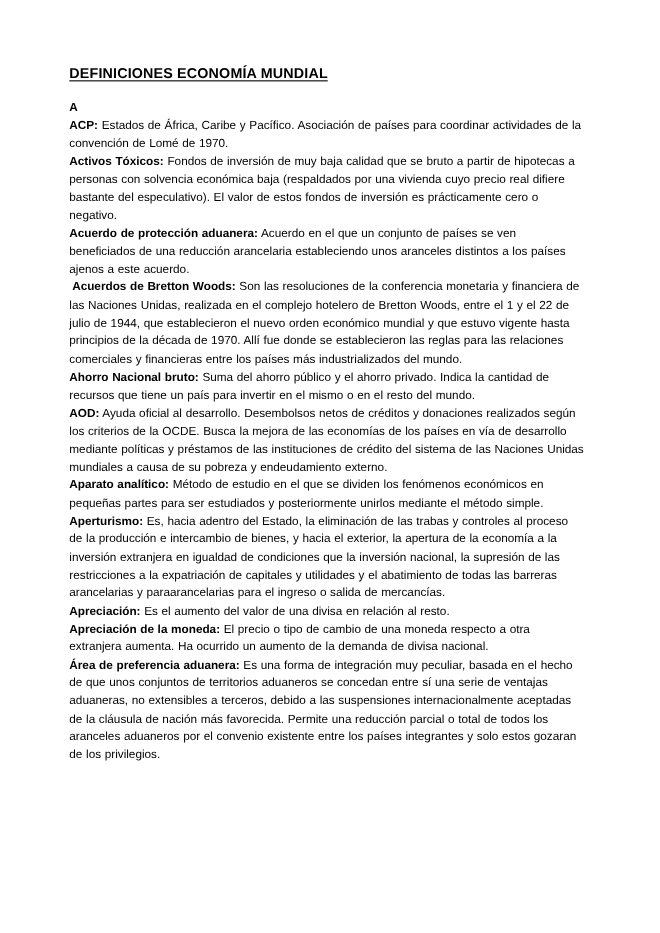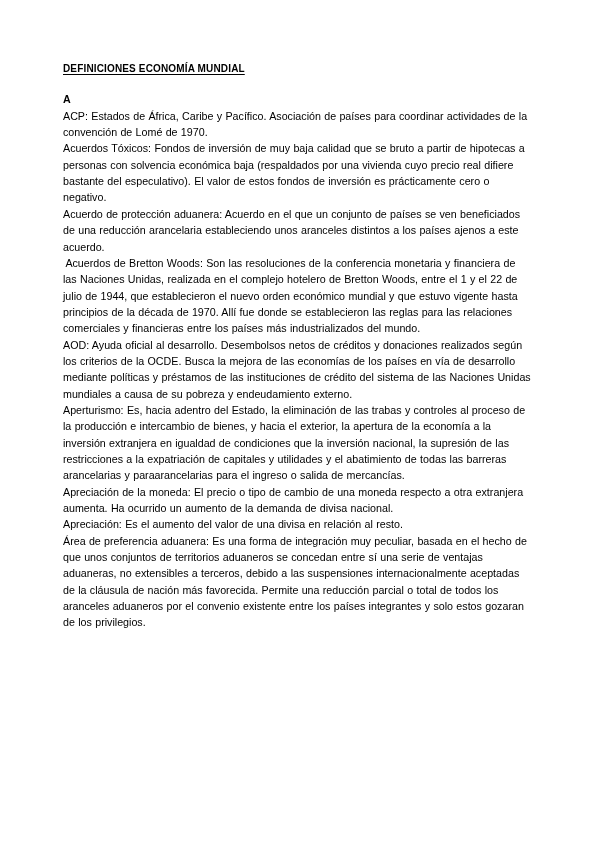--- a/index.html
+++ b/index.html
@@ -20,21 +20,21 @@
     overflow: hidden;
     box-sizing: border-box;
   }
   .doc-body {
     position: absolute;
     left: 63px;
     top: 58px;
     width: 468px;
   }
   .doc-title {
-    font-size: 10px;
+    font-size: 13px;
     font-weight: bold;
     letter-spacing: 0.15px;
     text-decoration: underline;
     text-underline-offset: 2px;
     margin: 0 0 0 0;
     line-height: 16.4px;
     display: inline-block;
   }
   .title-row {
     margin-bottom: 14px;
@@ -44,21 +44,21 @@
     line-height: 16.35px;
     text-align: left;
     word-spacing: 0.35px;
   }
   .entry {
     margin: 0;
     padding: 0;
     text-indent: 0;
   }
   .entry .term {
-    font-weight: normal;
+    font-weight: bold;
   }
   .section-letter {
     font-weight: bold;
     font-size: 10.7px;
     line-height: 16.35px;
   }
   .lead-space {
     white-space: pre;
   }
 </style>
@@ -74,49 +74,55 @@
 
     <div class="entries">
 
       <div class="entry section-letter">A</div>
 
       <p class="entry">
         <span class="term lead-space"></span><span class="term">ACP:</span><span> Estados de África, Caribe y Pacífico. Asociación de países para coordinar actividades de la convención de Lomé de 1970.</span>
       </p>
 
       <p class="entry">
-        <span class="term lead-space"></span><span class="term">Acuerdos Tóxicos:</span><span> Fondos de inversión de muy baja calidad que se bruto a partir de hipotecas a personas con solvencia económica baja (respaldados por una vivienda cuyo precio real difiere bastante del especulativo). El valor de estos fondos de inversión es prácticamente cero o negativo.</span>
+        <span class="term lead-space"></span><span class="term">Activos Tóxicos:</span><span> Fondos de inversión de muy baja calidad que se bruto a partir de hipotecas a personas con solvencia económica baja (respaldados por una vivienda cuyo precio real difiere bastante del especulativo). El valor de estos fondos de inversión es prácticamente cero o negativo.</span>
       </p>
 
       <p class="entry">
         <span class="term lead-space"></span><span class="term">Acuerdo de protección aduanera:</span><span> Acuerdo en el que un conjunto de países se ven beneficiados de una reducción arancelaria estableciendo unos aranceles distintos a los países ajenos a este acuerdo.</span>
       </p>
 
       <p class="entry">
         <span class="term lead-space"> </span><span class="term">Acuerdos de Bretton Woods:</span><span> Son las resoluciones de la conferencia monetaria y financiera de las Naciones Unidas, realizada en el complejo hotelero de Bretton Woods, entre el 1 y el 22 de julio de 1944, que establecieron el nuevo orden económico mundial y que estuvo vigente hasta principios de la década de 1970. Allí fue donde se establecieron las reglas para las relaciones comerciales y financieras entre los países más industrializados del mundo.</span>
       </p>
 
+      <p class="entry">
+        <span class="term lead-space"></span><span class="term">Ahorro Nacional bruto:</span><span> Suma del ahorro público y el ahorro privado. Indica la cantidad de recursos que tiene un país para invertir en el mismo o en el resto del mundo.</span>
+      </p>
 
 
 
       <p class="entry">
         <span class="term lead-space"></span><span class="term">AOD:</span><span> Ayuda oficial al desarrollo. Desembolsos netos de créditos y donaciones realizados según los criterios de la OCDE. Busca la mejora de las economías de los países en vía de desarrollo mediante políticas y préstamos de las instituciones de crédito del sistema de las Naciones Unidas mundiales a causa de su pobreza y endeudamiento externo.</span>
       </p>
 
+      <p class="entry">
+        <span class="term lead-space"></span><span class="term">Aparato analítico:</span><span> Método de estudio en el que se dividen los fenómenos económicos en pequeñas partes para ser estudiados y posteriormente unirlos mediante el método simple.</span>
+      </p>
 
       <p class="entry">
         <span class="term lead-space"></span><span class="term">Aperturismo:</span><span> Es, hacia adentro del Estado, la eliminación de las trabas y controles al proceso de la producción e intercambio de bienes, y hacia el exterior, la apertura de la economía a la inversión extranjera en igualdad de condiciones que la inversión nacional, la supresión de las restricciones a la expatriación de capitales y utilidades y el abatimiento de todas las barreras arancelarias y paraarancelarias para el ingreso o salida de mercancías.</span>
       </p>
 
       <p class="entry">
-        <span class="term lead-space"></span><span class="term">Apreciación de la moneda:</span><span> El precio o tipo de cambio de una moneda respecto a otra extranjera aumenta. Ha ocurrido un aumento de la demanda de divisa nacional.</span>
+        <span class="term lead-space"></span><span class="term">Apreciación:</span><span> Es el aumento del valor de una divisa en relación al resto.</span>
       </p>
 
       <p class="entry">
-        <span class="term lead-space"></span><span class="term">Apreciación:</span><span> Es el aumento del valor de una divisa en relación al resto.</span>
+        <span class="term lead-space"></span><span class="term">Apreciación de la moneda:</span><span> El precio o tipo de cambio de una moneda respecto a otra extranjera aumenta. Ha ocurrido un aumento de la demanda de divisa nacional.</span>
       </p>
 
       <p class="entry">
         <span class="term lead-space"></span><span class="term">Área de preferencia aduanera:</span><span> Es una forma de integración muy peculiar, basada en el hecho de que unos conjuntos de territorios aduaneros se concedan entre sí una serie de ventajas aduaneras, no extensibles a terceros, debido a las suspensiones internacionalmente aceptadas de la cláusula de nación más favorecida. Permite una reducción parcial o total de todos los aranceles aduaneros por el convenio existente entre los países integrantes y solo estos gozaran de los privilegios.</span>
       </p>
 
 
     </div>
   </div>
 </div>

